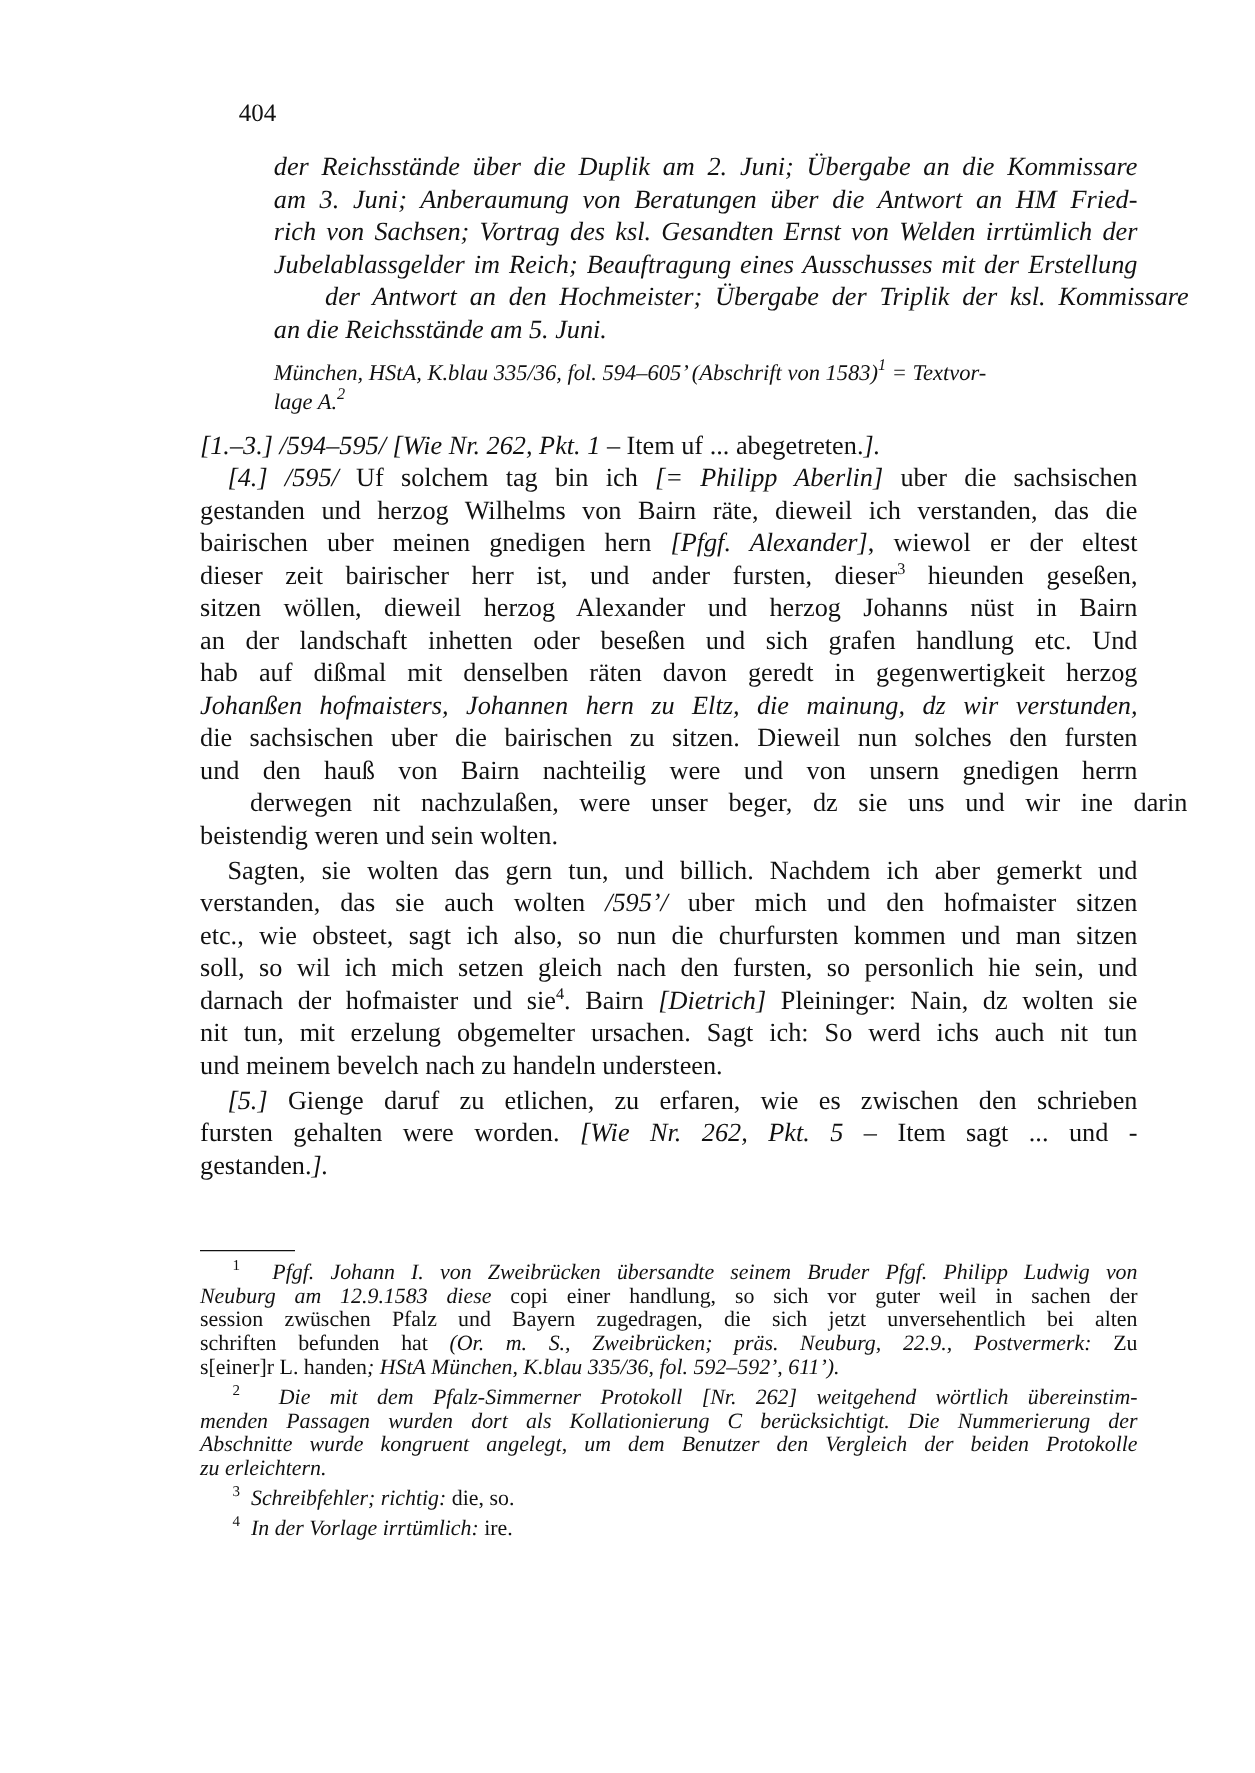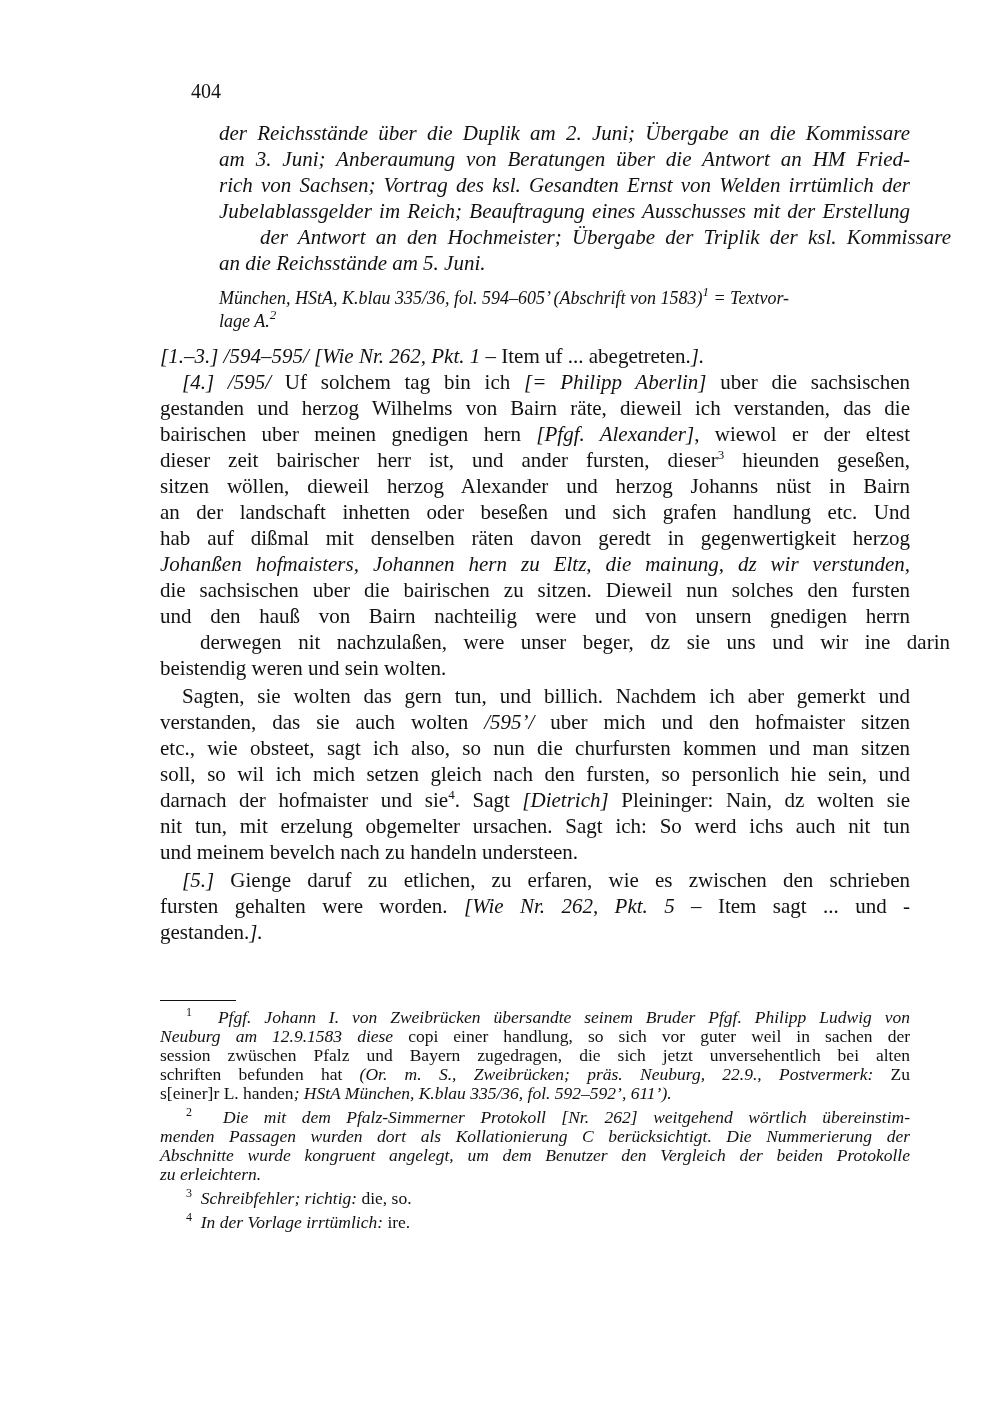--- a/index.html
+++ b/index.html
@@ -65,21 +65,21 @@
     <div class="line just" style="left:160px;top:603px;width:750px;">und den hauß von Bairn nachteilig were und von unsern gnedigen herrn</div>
     <div class="line just" style="left:160px;top:629px;width:750px;margin-left:40px;">derwegen nit nachzulaßen, were unser beger, dz sie uns und wir ine darin</div>
     <div class="line" style="left:160px;top:655px;">beistendig weren und sein wolten.</div>
     <div class="line just" style="left:182px;top:683px;width:728px;">Sagten, sie wolten das gern tun, und billich. Nachdem ich aber gemerkt und</div>
     <div class="line just" style="left:160px;top:709px;width:750px;">
       <span>verstanden, das sie auch wolten </span><span class="it">/595’/</span><span> uber mich und den hofmaister sitzen</span>
     </div>
     <div class="line just" style="left:160px;top:735px;width:750px;">etc., wie obsteet, sagt ich also, so nun die churfursten kommen und man sitzen</div>
     <div class="line just" style="left:160px;top:761px;width:750px;">soll, so wil ich mich setzen gleich nach den fursten, so personlich hie sein, und</div>
     <div class="line just" style="left:160px;top:787px;width:750px;">
-      <span>darnach der hofmaister und sie</span><span class="sup">4</span><span>. Sagt </span><span class="it">[Dietrich]</span><span> Pleininger: Nain, dz wolten sie</span>
+      <span>darnach der hofmaister und sie</span><span class="sup">4</span><span>. Bairn </span><span class="it">[Dietrich]</span><span> Pleininger: Nain, dz wolten sie</span>
     </div>
     <div class="line just" style="left:160px;top:813px;width:750px;">nit tun, mit erzelung obgemelter ursachen. Sagt ich: So werd ichs auch nit tun</div>
     <div class="line" style="left:160px;top:839px;">und meinem bevelch nach zu handeln understeen.</div>
     <div class="line just" style="left:182px;top:867px;width:728px;">
       <span class="it">[5.]</span><span> Gienge daruf zu etlichen, zu erfaren, wie es zwischen den schrieben</span>
     </div>
     <div class="line just" style="left:160px;top:893px;width:750px;">
       <span>fursten gehalten were worden. </span><span class="it">[Wie Nr. 262, Pkt. 5 – </span><span>Item sagt ... und -</span>
     </div>
     <div class="line" style="left:160px;top:919px;">

